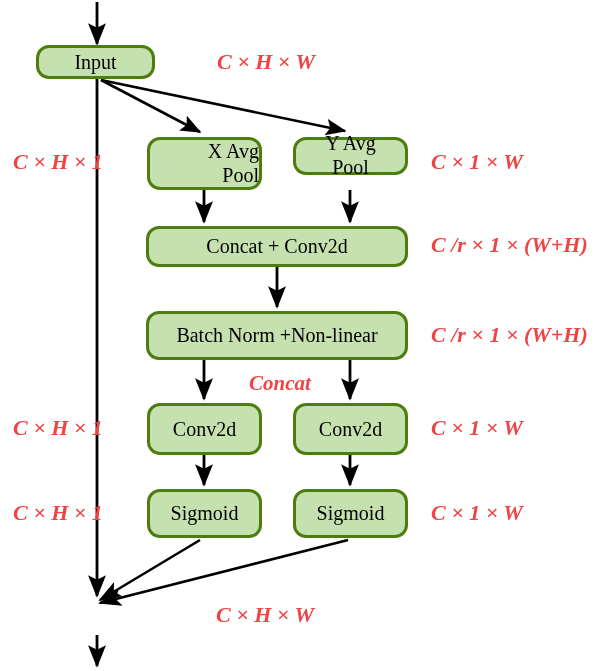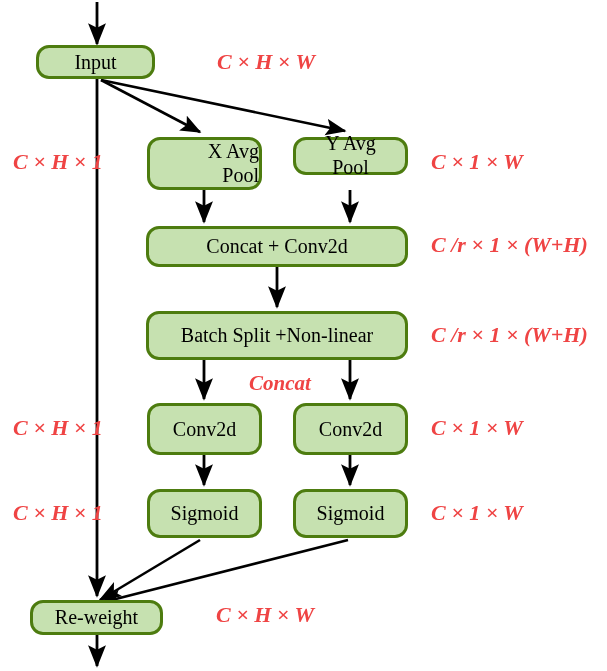--- a/index.html
+++ b/index.html
@@ -112,42 +112,39 @@
   <div class="node two-line" style="left:293px; top:137px; width:115px; height:38px;">
     <span>Y Avg</span>
     <span>Pool</span>
   </div>
 
   <div class="node" style="left:146px; top:226px; width:262px; height:41px;">
     <span>Concat + Conv2d</span>
   </div>
 
   <div class="node" style="left:146px; top:311px; width:262px; height:49px;">
-    <span>Batch Split +Non-linear</span>
+    <span>Batch Norm +Non-linear</span>
   </div>
 
   <div class="node" style="left:147px; top:403px; width:115px; height:52px;">
     <span>Conv2d</span>
   </div>
 
   <div class="node" style="left:293px; top:403px; width:115px; height:52px;">
     <span>Conv2d</span>
   </div>
 
   <div class="node" style="left:147px; top:489px; width:115px; height:49px;">
     <span>Sigmoid</span>
   </div>
 
   <div class="node" style="left:293px; top:489px; width:115px; height:49px;">
     <span>Sigmoid</span>
   </div>
 
-  <div class="node" style="left:30px; top:600px; width:133px; height:35px;">
-    <span>Re-weight</span>
-  </div>
 
   <div class="label" style="left:217px; top:49px;">C × H × W</div>
 
   <div class="label" style="left:13px; top:149px;">C × H × 1</div>
 
   <div class="label" style="left:431px; top:149px;">C × 1 × W</div>
 
   <div class="label" style="left:431px; top:232px;">C /r × 1 × (W+H)</div>
 
   <div class="label" style="left:431px; top:322px;">C /r × 1 × (W+H)</div>

